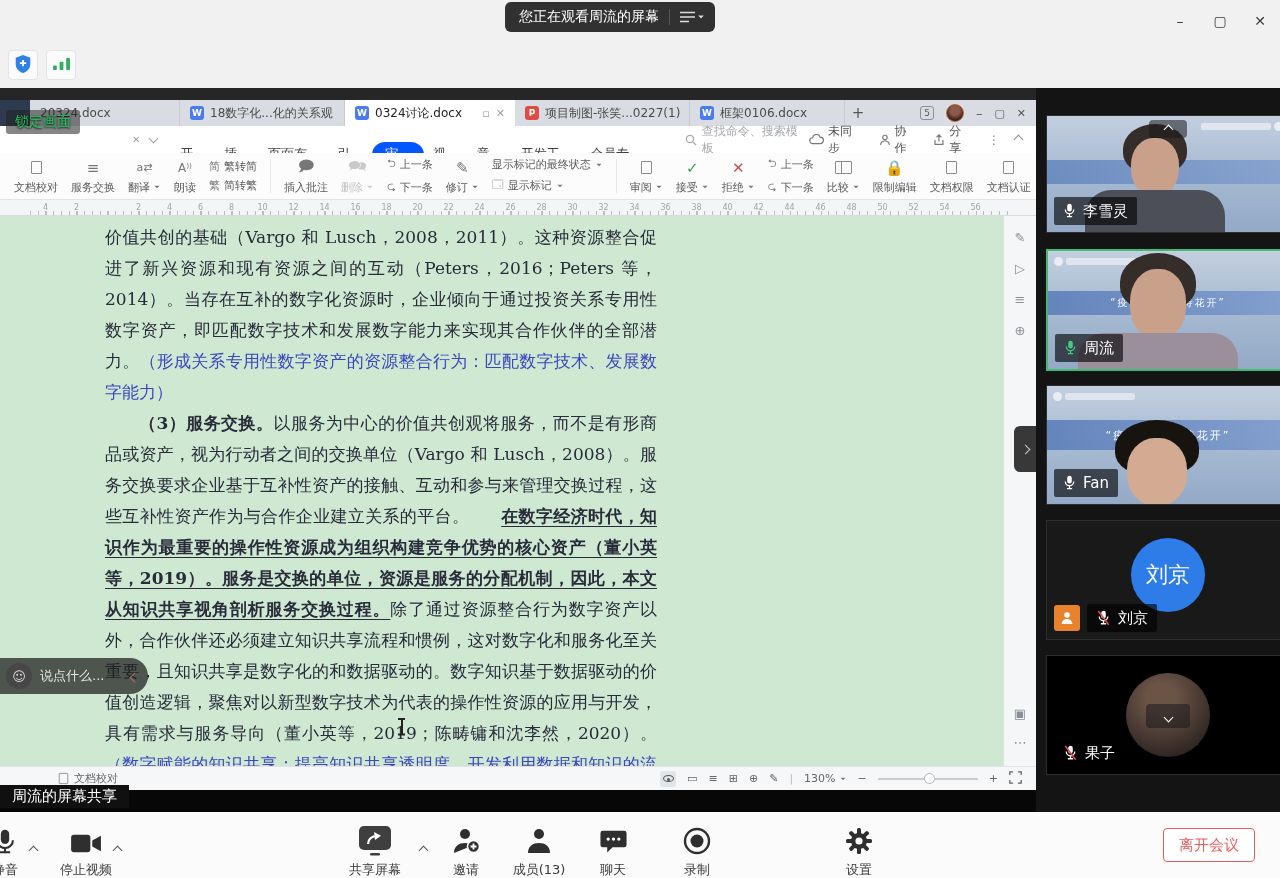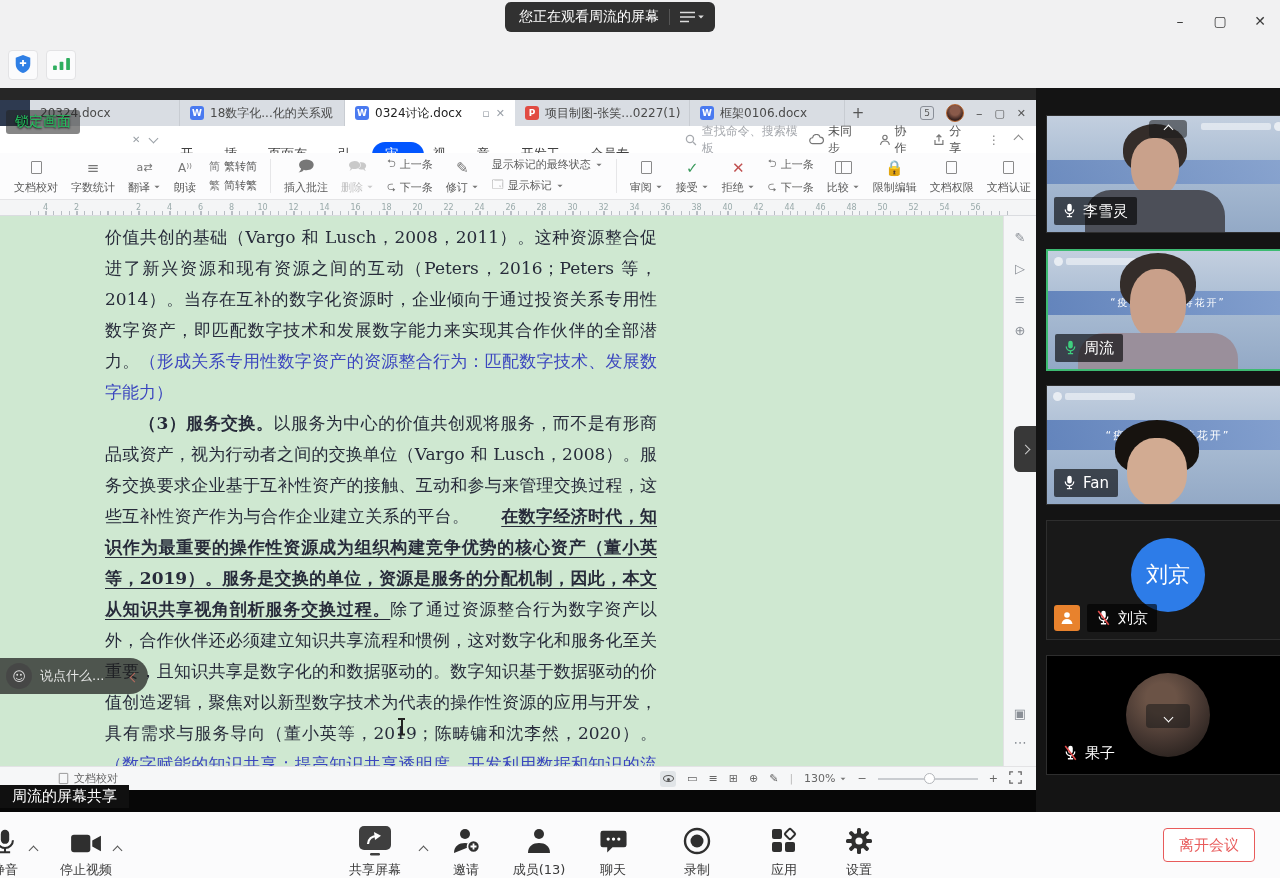--- a/index.html
+++ b/index.html
@@ -293,21 +293,21 @@
 
     <div class="abs ribbon">
       <div class="rbi">
           <span class="ic">
             <span class="mini-doc"></span>
           </span>
           <span>文档校对</span>
         </div>
       <div class="rbi">
           <span class="ic">≡</span>
-          <span>字数统计</span>
+          <span>服务交换</span>
         </div>
       <div class="rbi">
           <span class="ic" style="font-size:11px;">a⇄</span>
           <span class="flex" style="gap:3px;">
             <span>翻译</span>
             <span class="caret" style="transform:scale(.65);"></span>
           </span>
         </div>
       <div class="rbi">
           <span class="ic" style="font-size:12px;">A⁾⁾</span>
@@ -707,33 +707,20 @@
   <div class="tb-item" style="left:649px;">
     <div class="icw">
       <svg width="30" height="30" viewBox="0 0 30 30">
           <circle cx="15" cy="15" r="12" fill="none" stroke="#2f2f2f" stroke-width="2.4"></circle>
           <circle cx="15" cy="15" r="6.5" fill="#2f2f2f"></circle>
         </svg>
     </div>
     <span>录制</span>
   </div>
 
-  <div class="tb-item" style="left:736px;">
-    <div class="icw">
-      <svg width="30" height="30" viewBox="0 0 30 30">
-          <g fill="#2f2f2f">
-            <rect x="3" y="3" width="10" height="10" rx="2"></rect>
-            <rect x="3" y="16" width="10" height="10" rx="2"></rect>
-            <rect x="16" y="16" width="10" height="10" rx="2"></rect>
-          </g>
-          <rect x="17" y="4" width="8" height="8" rx="1.5" fill="none" stroke="#2f2f2f" stroke-width="2" transform="rotate(45 21 8)"></rect>
-        </svg>
-    </div>
-    <span>应用</span>
-  </div>
 
   <div class="tb-item" style="left:811px;">
     <div class="icw">
       <svg width="30" height="30" viewBox="0 0 30 30">
           <g fill="#2f2f2f">
             <rect x="13" y="2" width="4" height="26" rx="1.5"></rect>
             <rect x="13" y="2" width="4" height="26" rx="1.5" transform="rotate(45 15 15)"></rect>
             <rect x="13" y="2" width="4" height="26" rx="1.5" transform="rotate(90 15 15)"></rect>
             <rect x="13" y="2" width="4" height="26" rx="1.5" transform="rotate(135 15 15)"></rect>
             <circle cx="15" cy="15" r="8"></circle>

